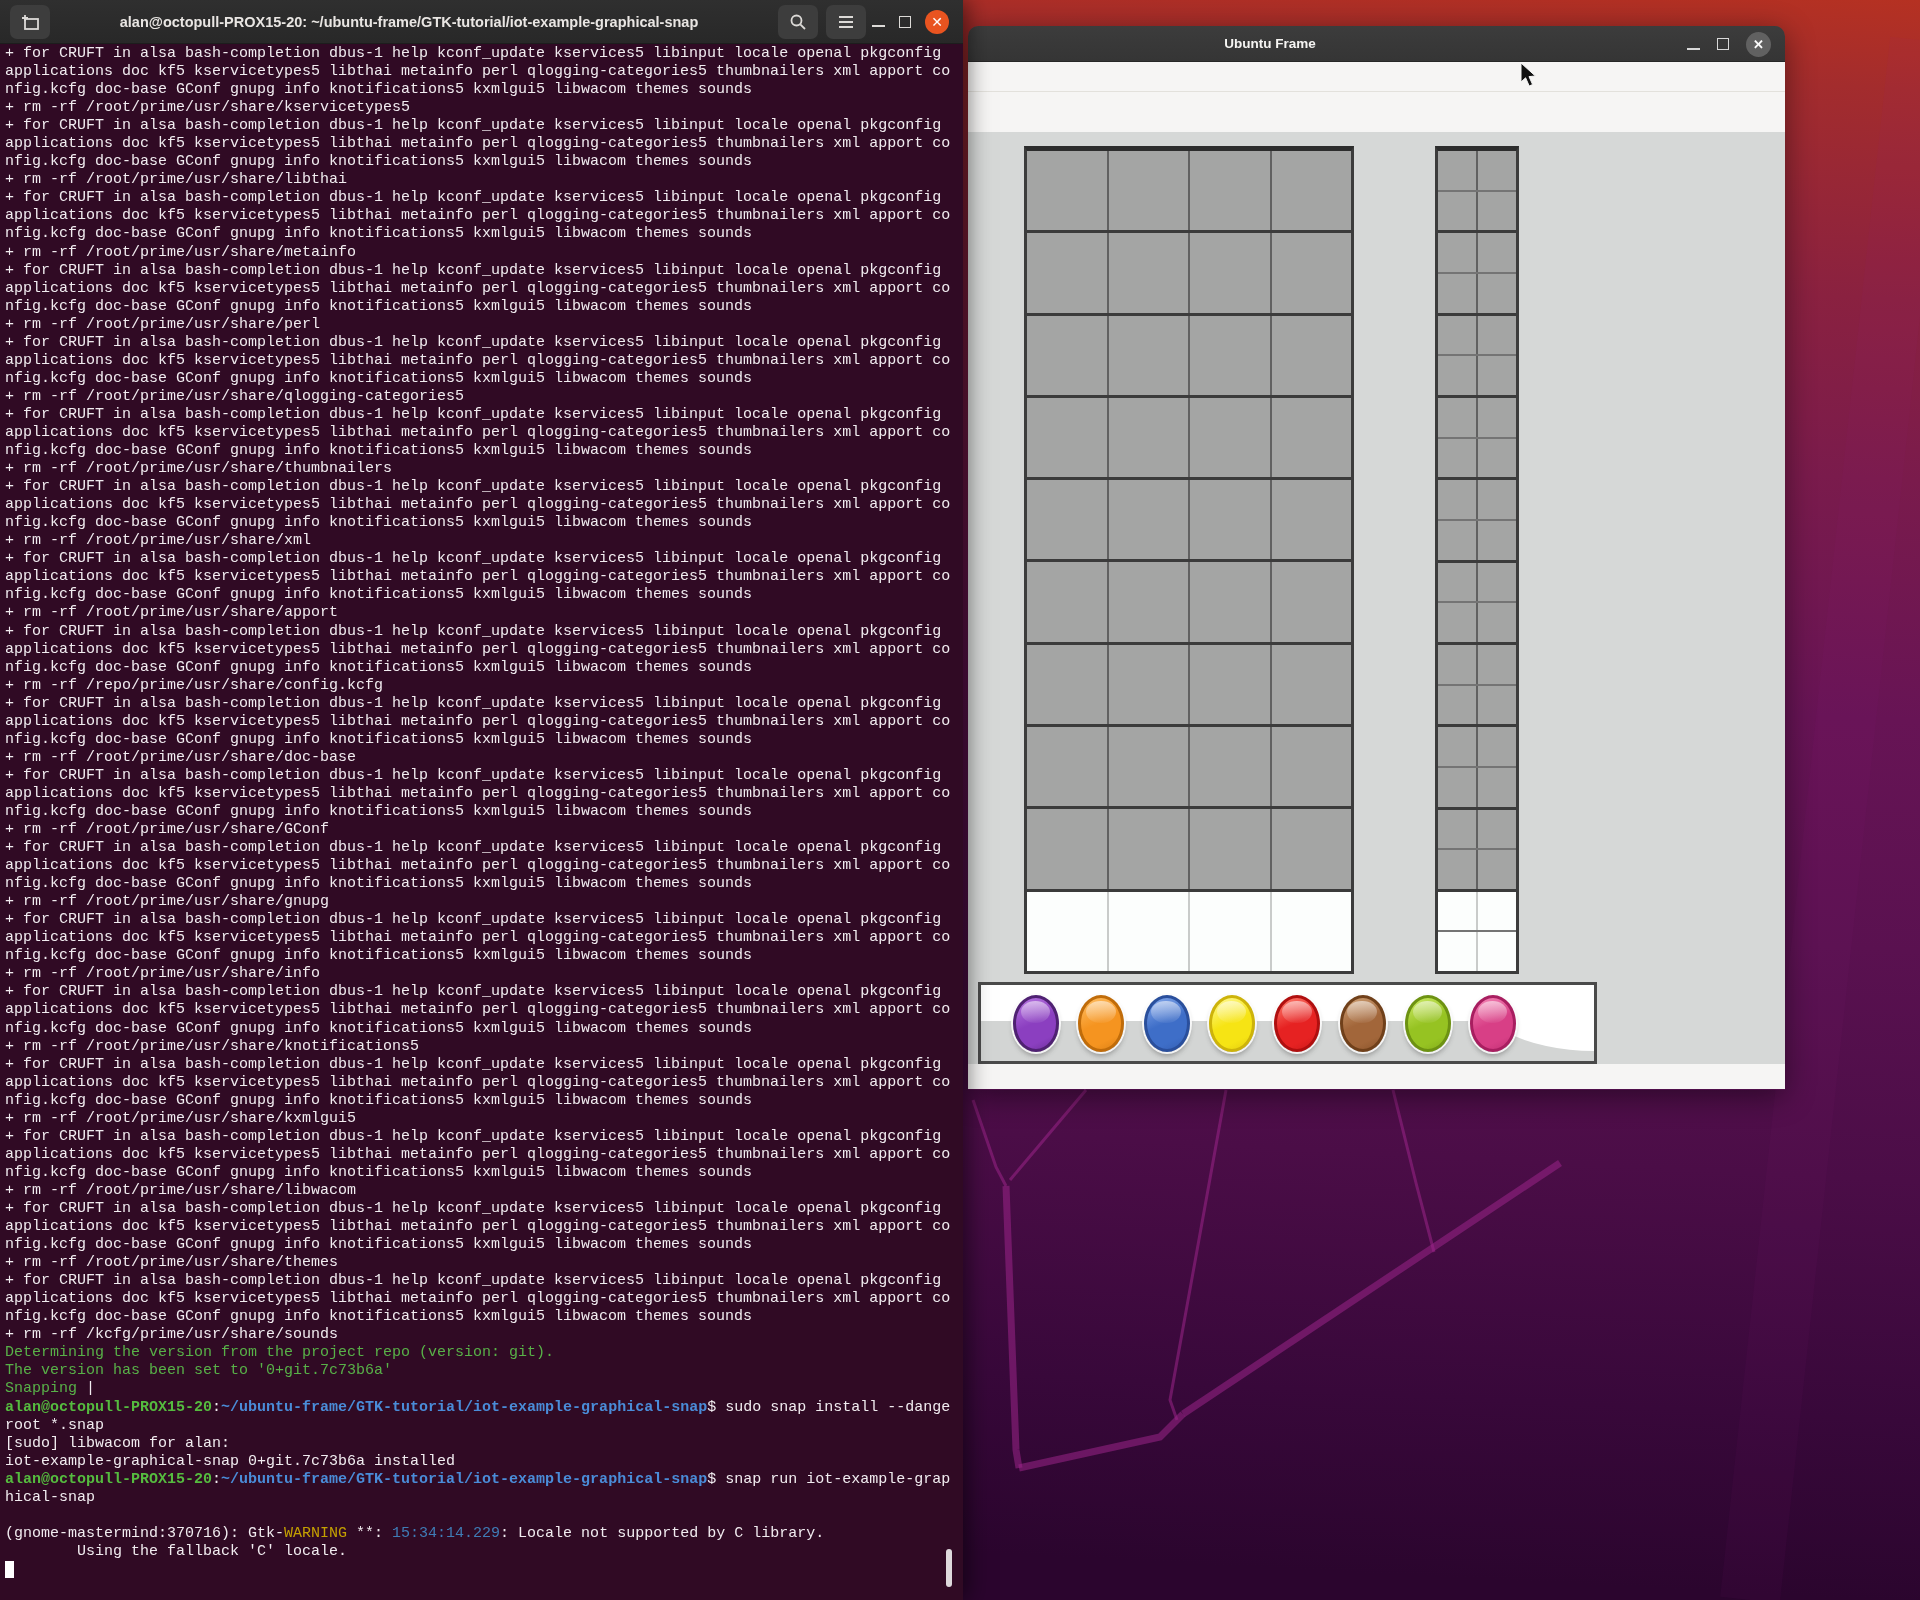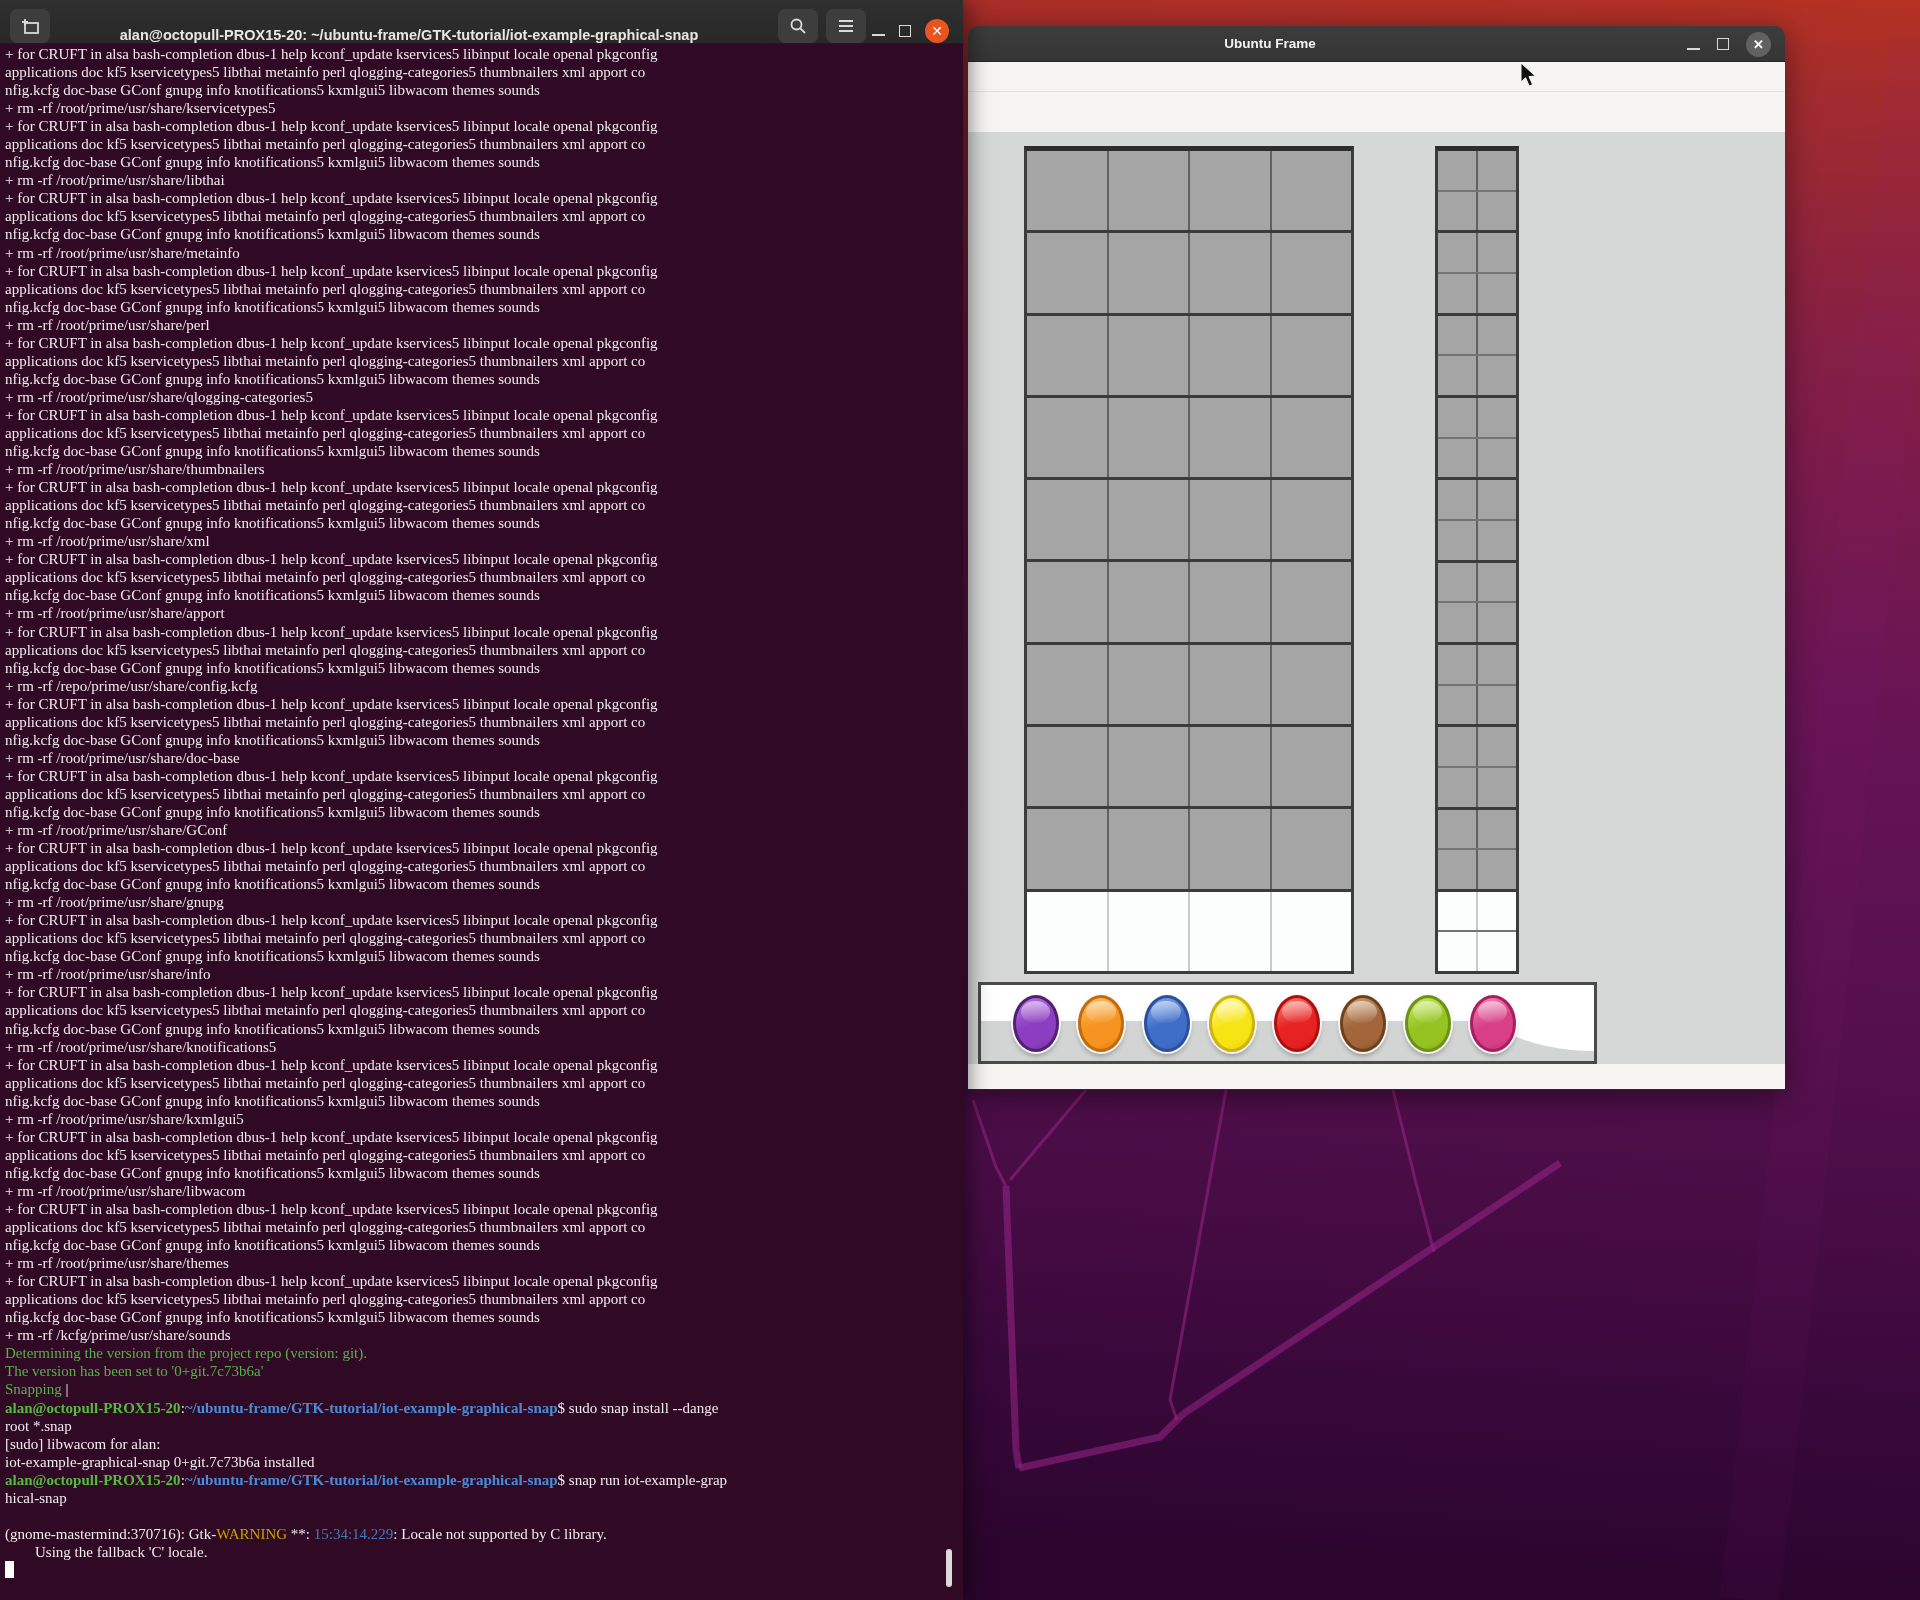--- a/index.html
+++ b/index.html
@@ -12,32 +12,32 @@
     background:linear-gradient(183deg,
       #b53122 0px,#a32c2d 90px,#8a2140 300px,#7a1b4c 480px,
       #671455 720px,#5a1150 950px,#4b0d47 1180px,#38083a 1420px,#2b052e 1600px);}
   .wallpaper svg{position:absolute;inset:0;}
 
   
   .terminal{position:absolute;left:0;top:0;width:963px;height:1600px;
     background:#300a24;box-shadow:4px 0 22px rgba(0,0,0,.55);}
   .term-titlebar{position:absolute;left:0;top:0;right:0;height:44px;
     background:linear-gradient(#2f2f2f,#282828);border-bottom:1px solid #1d1d1d;
-    display:flex;align-items:flex-end;}
+    display:flex;align-items:center;}
   .tb-btn{width:40px;height:34px;margin-left:10px;border-radius:7px;background:#3d3d3d;
     display:flex;align-items:center;justify-content:center;flex:0 0 auto;}
   .term-title{flex:1;text-align:center;color:#e9e6e3;font-size:14.5px;font-weight:bold;
     white-space:nowrap;overflow:hidden;}
   .win-glyphs{display:flex;align-items:center;gap:14px;margin:0 14px 0 6px;flex:0 0 auto;}
   .g-min{width:13px;height:2px;background:#dcdad7;margin-top:8px;}
   .g-max{width:12px;height:12px;border:1.5px solid #dcdad7;}
   .g-close{width:24px;height:24px;border-radius:50%;background:#e95420;color:#fff;
     display:flex;align-items:center;justify-content:center;font-size:14px;line-height:1;}
   .term-body{position:absolute;left:0;top:44px;right:0;bottom:0;overflow:hidden;
-    padding:1px 0 0 5px;font-family:Liberation Serif, serif;
+    padding:1px 0 0 5px;font-family:Liberation Mono, monospace;
     font-size:15px;}
   .tline{height:18.05px;line-height:18.05px;white-space:pre;}
   .t-fg{color:#f1ecf0;}
   .t-green{color:#58b148;}
   .t-greenb{color:#55bb3f;font-weight:bold;}
   .t-blueb{color:#4a8cd8;font-weight:bold;}
   .t-warn{color:#c4a000;}
   .t-time{color:#3f7cb6;}
   .block-cursor{display:inline-block;width:9px;height:17px;background:#ffffff;
     vertical-align:text-bottom;}

